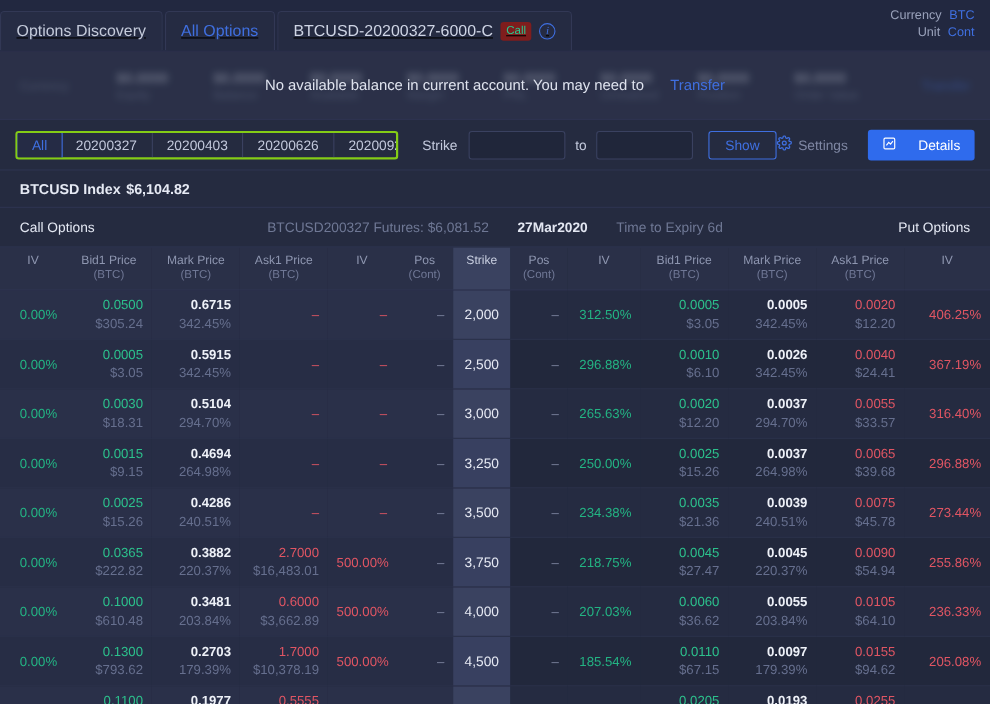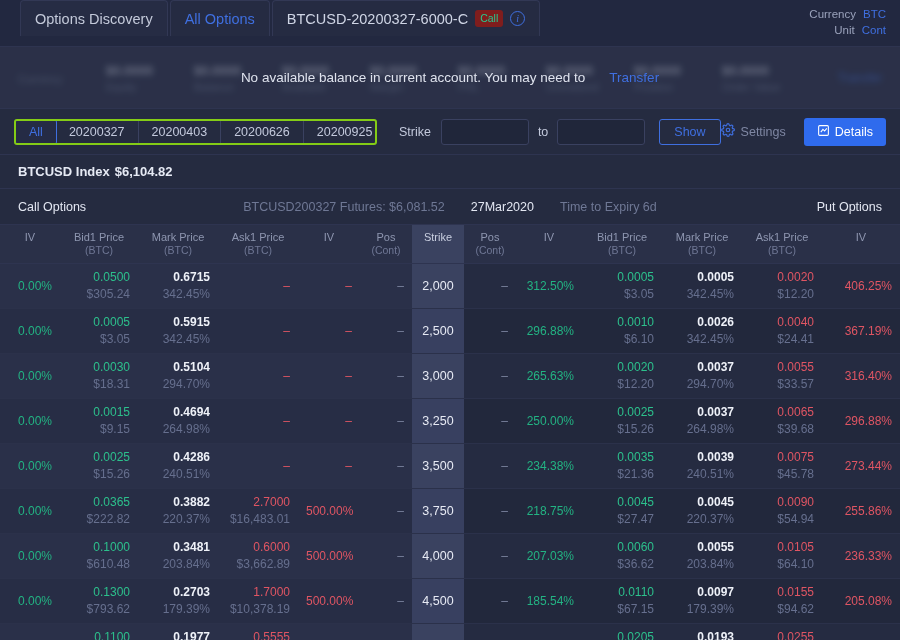--- a/index.html
+++ b/index.html
@@ -13,21 +13,21 @@
 
   
   .topbar {
     height: 47px;
     background: #222840;
     display: flex;
     align-items: flex-end;
     position: relative;
     border-bottom: 1px solid #2e3450;
   }
-  .tabs { display: flex; height: 100%; padding-left: 20px; }
+  .tabs { display: flex; align-items: flex-end; height: 100%; padding-left: 0; text-decoration: underline; }
   .tab {
     height: 36px;
     display: flex; align-items: center; gap: 7px;
     padding: 0 14px;
     font-size: 14.5px;
     color: #c4cada;
     background: #262c44;
     border: 1px solid #323855;
     border-bottom: none;
     border-radius: 4px 4px 0 0;
@@ -133,21 +133,21 @@
     cursor: pointer;
     font-family: "Liberation Sans", sans-serif;
   }
   .spacer { flex: 1; }
   .settings-btn {
     display: flex; align-items: center; gap: 6px;
     font-size: 12.5px; color: #6f7siden; color: #7f87a3;
     cursor: pointer; margin-right: 18px;
   }
   .details-btn {
-    display: flex; align-items: center; gap: 5px;
+    display: flex; align-items: center; gap: 20px;
     height: 28px; padding: 0 13px;
     background: #2f6bed; border-radius: 3px;
     font-size: 12.5px; color: #fff; cursor: pointer;
   }
 
   
   .index-row {
     height: 34px; display: flex; align-items: center;
     padding: 0 18px;
     font-size: 13px; font-weight: bold; color: #e6eaf4;
@@ -158,21 +158,21 @@
     height: 36px;
     display: flex; align-items: center;
     padding: 0 18px;
     font-size: 12.5px;
     border-bottom: 1px solid #2e3450;
     position: relative;
   }
   .exp-left { color: #e3e7f2; }
   .exp-center { position: absolute; left: 0; right: 0; display: flex; justify-content: center; align-items: center; gap: 26px; pointer-events: none; }
   .exp-fut { color: #6f7895; }
-  .exp-date { color: #e3e7f2; font-weight: normal; }
+  .exp-date { color: #e3e7f2; font-weight: bold; }
   .exp-ttl { color: #6f7895; }
   .exp-right { margin-left: auto; color: #e3e7f2; }
 
   
   table { width: 100%; border-collapse: collapse; table-layout: fixed; }
   thead th {
     background: #2a3048;
     color: #8e96b0;
     font-size: 11px; font-weight: normal;
     padding: 6px 8px 7px;

